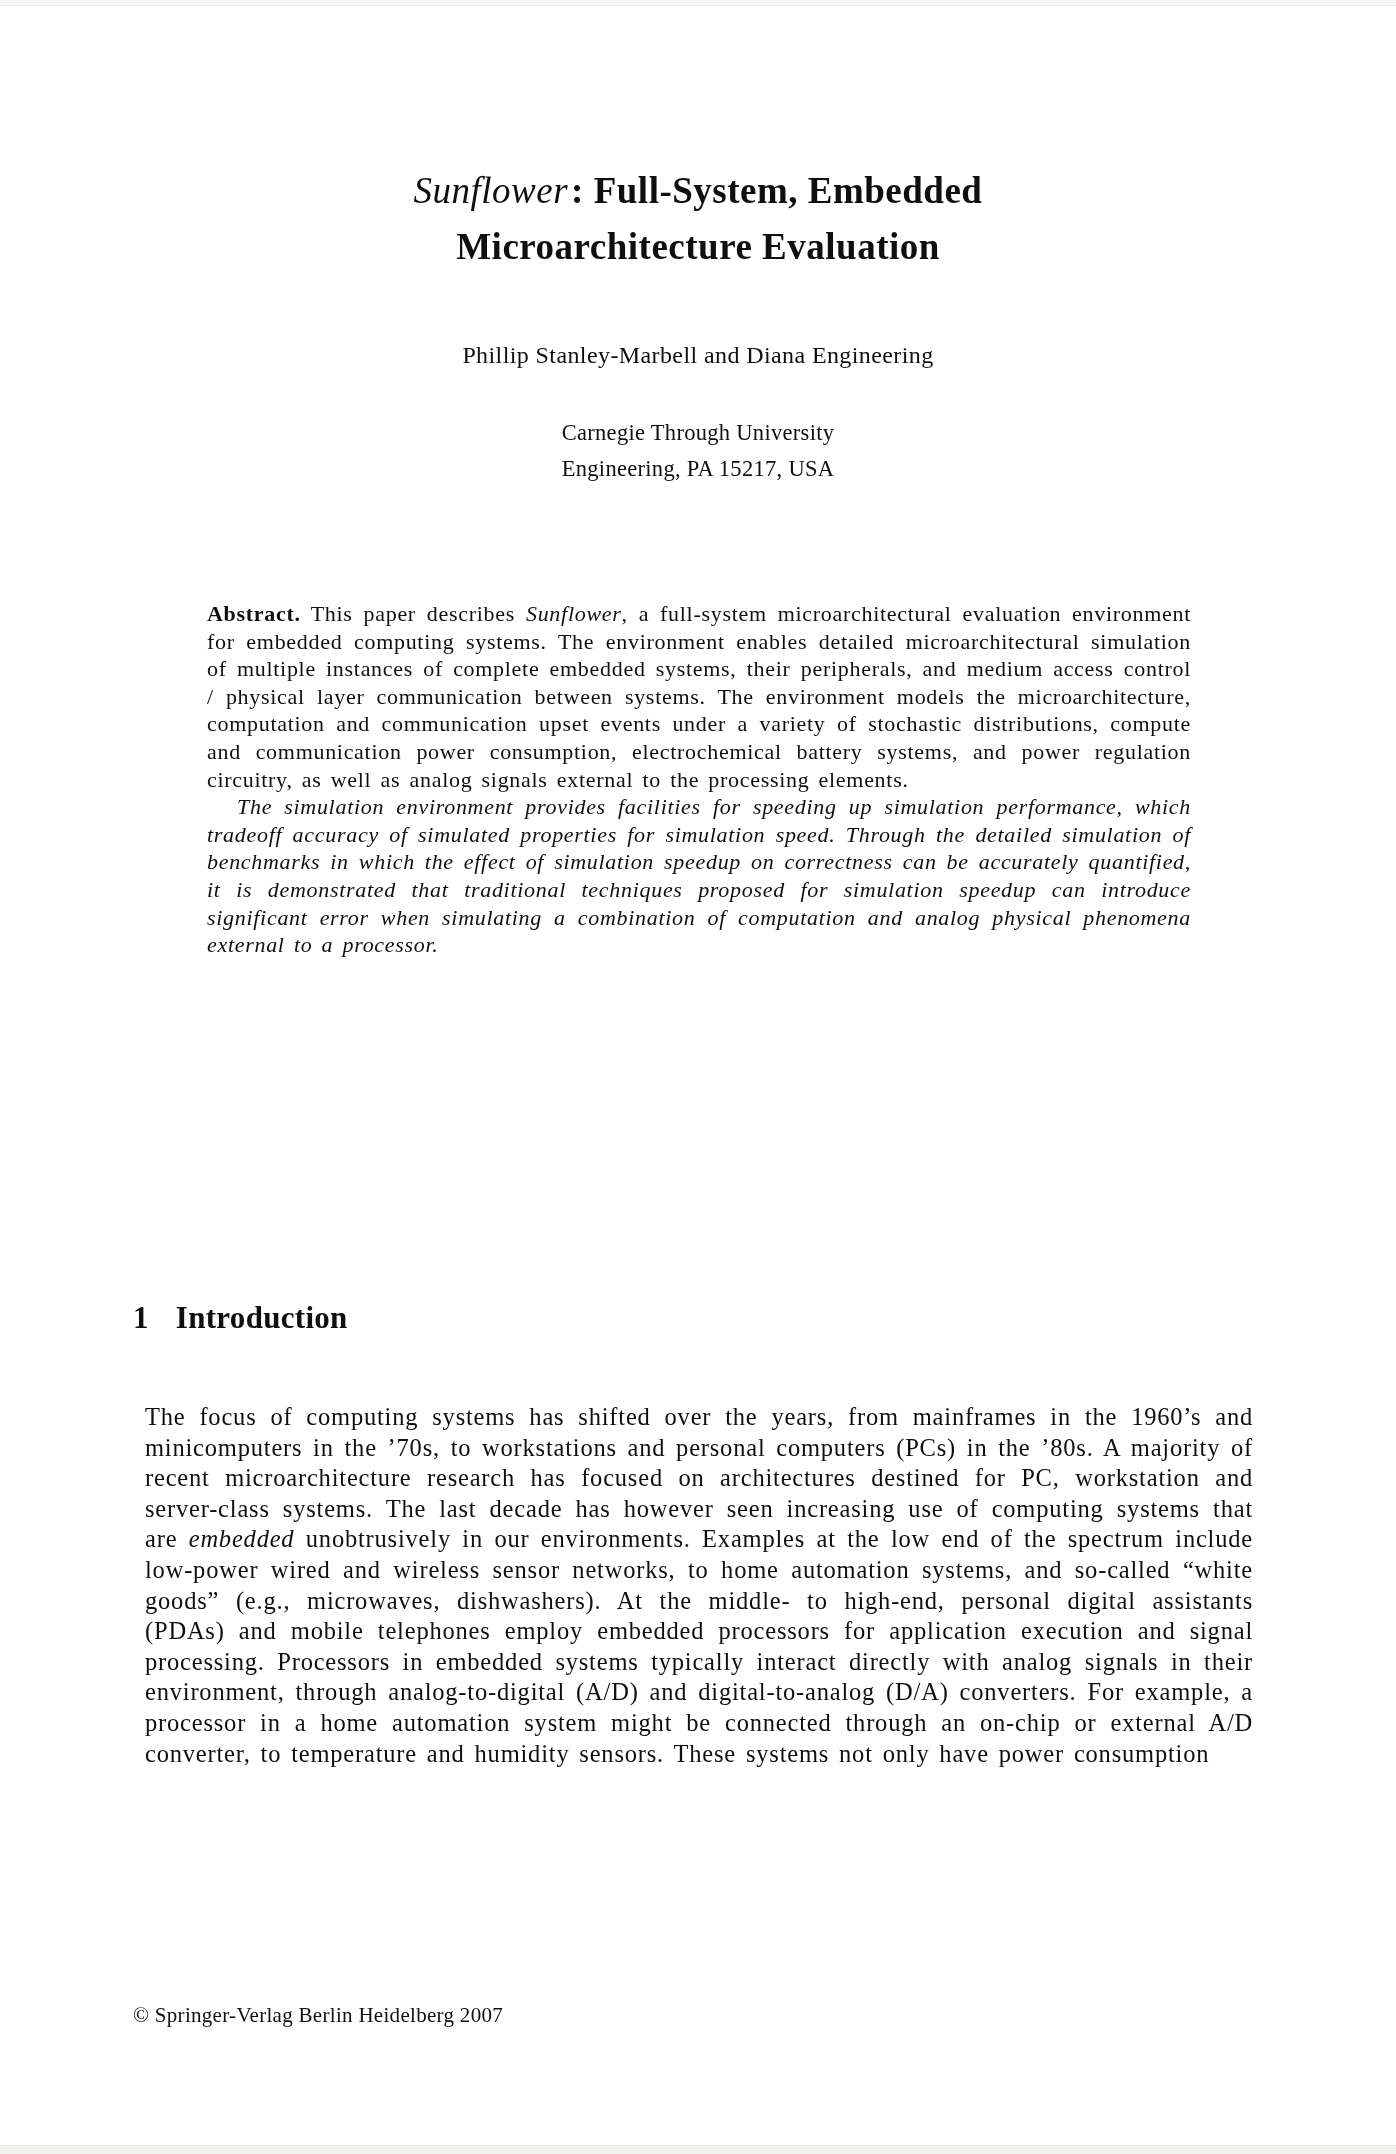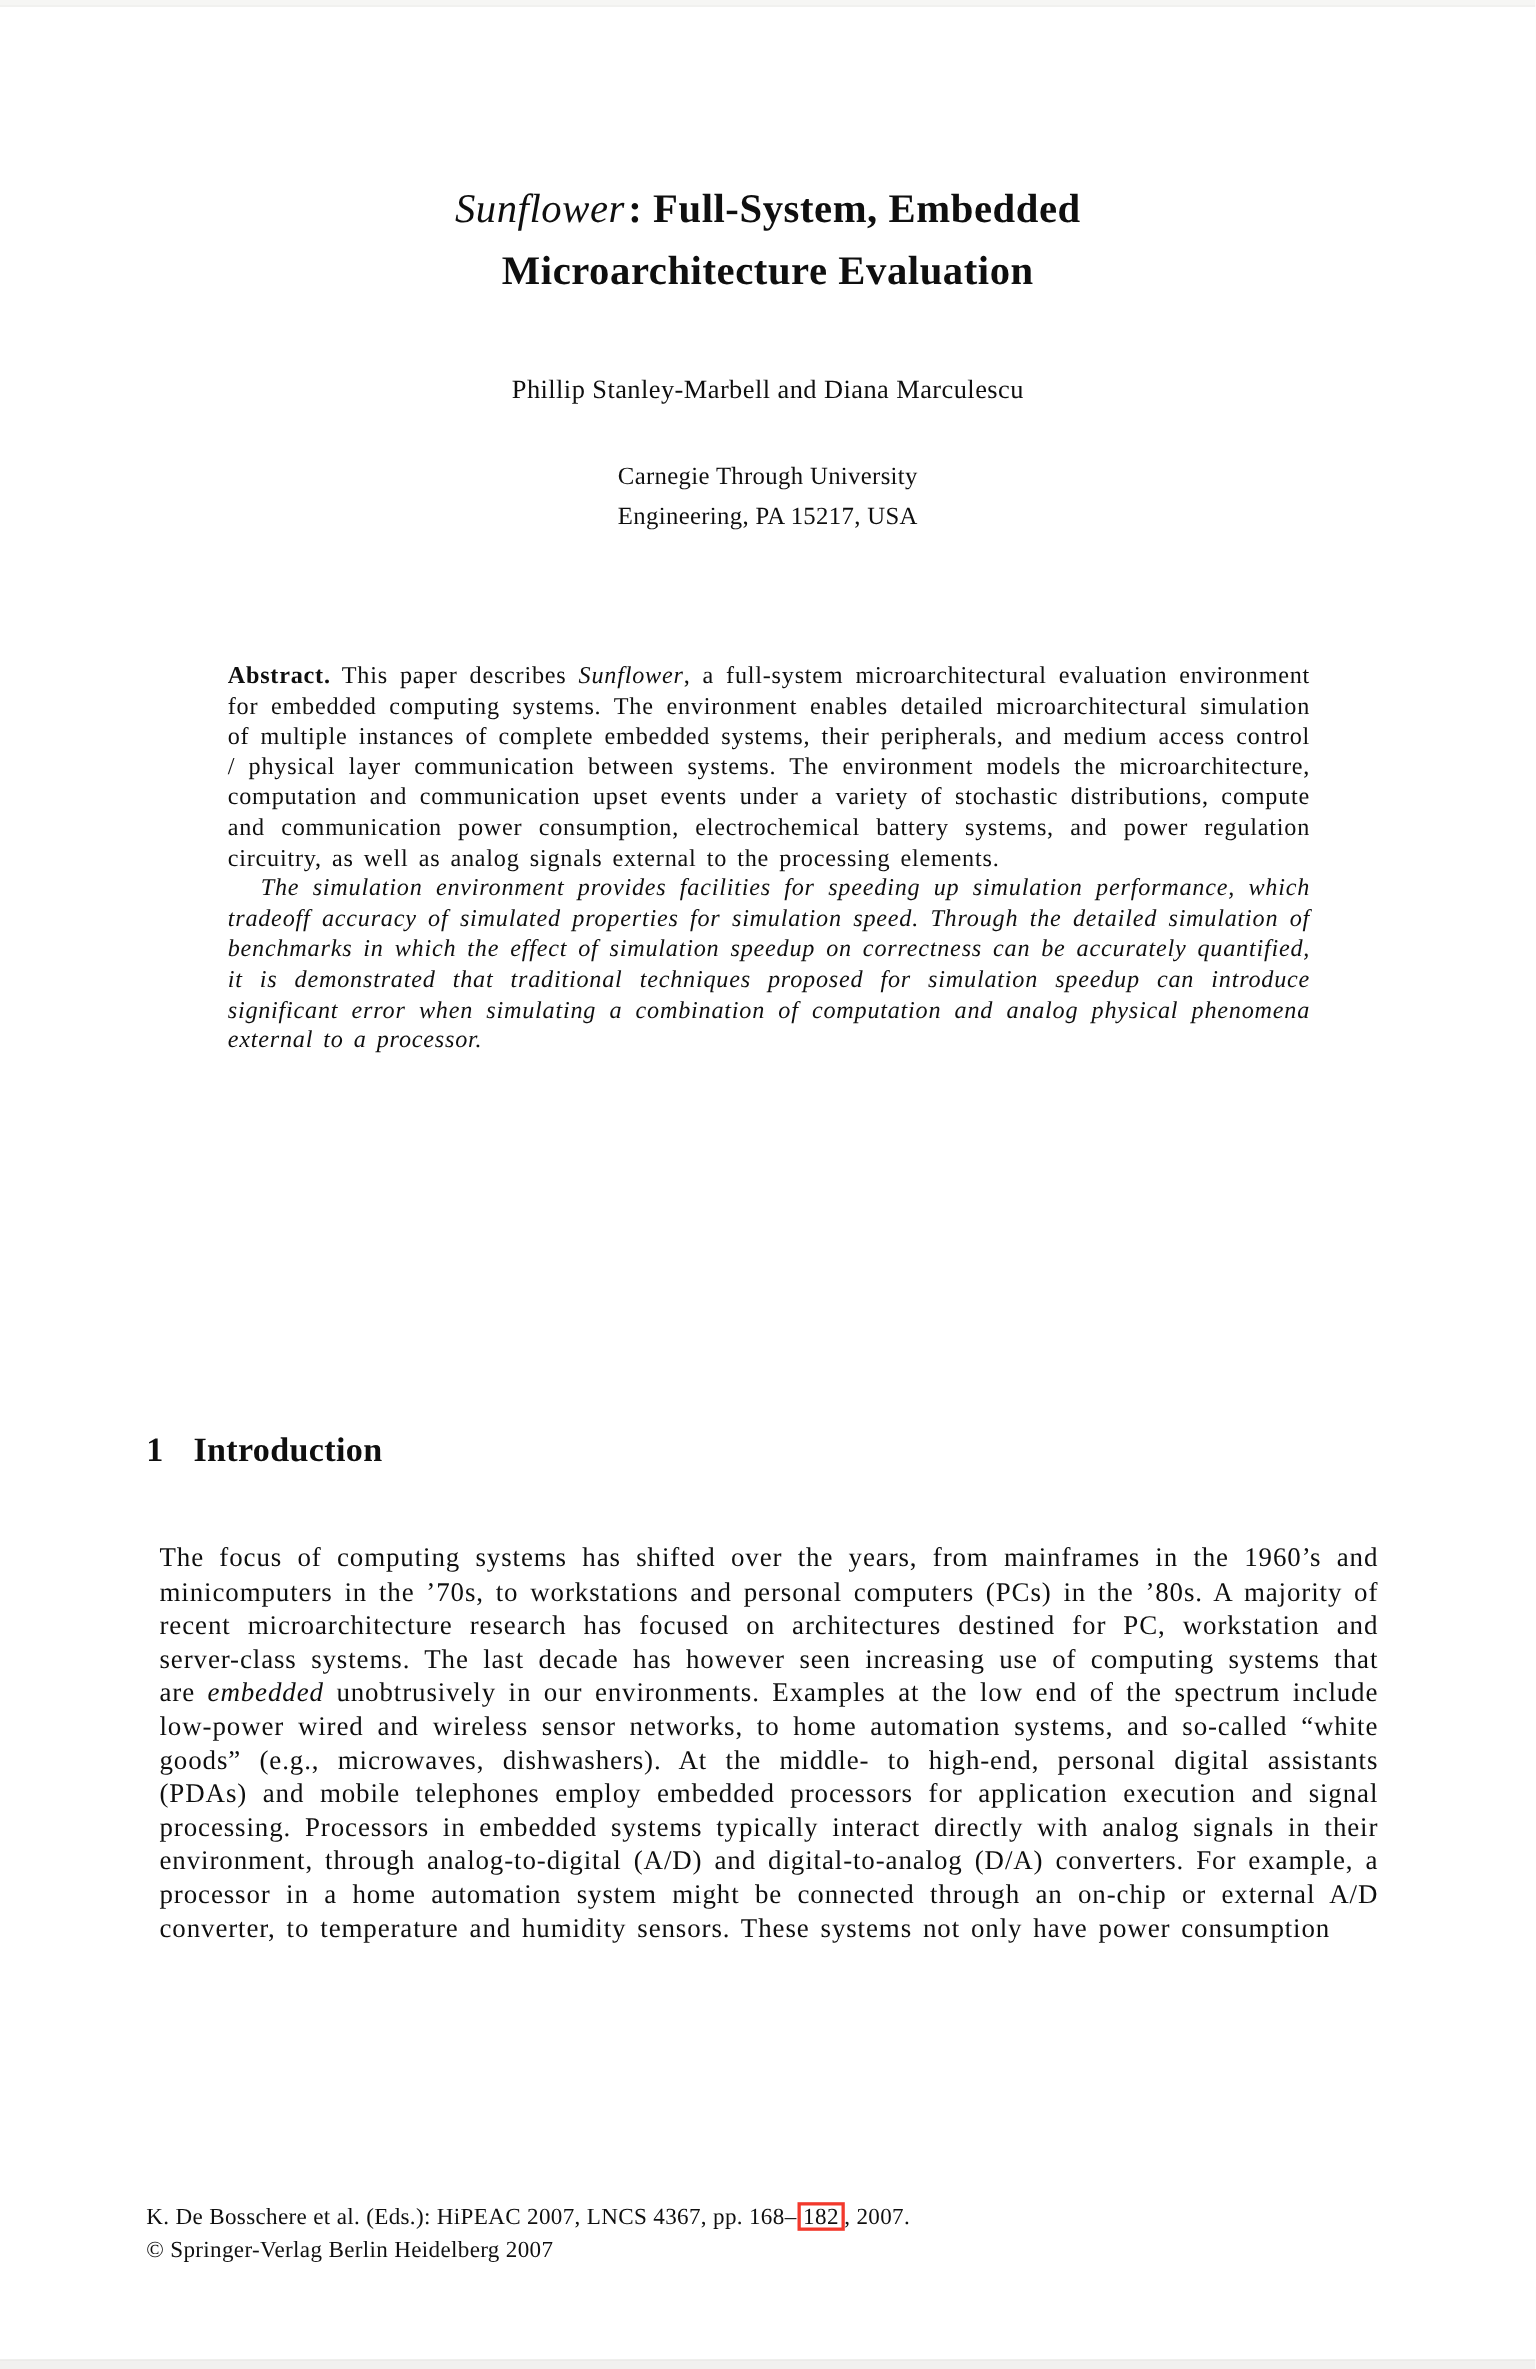--- a/index.html
+++ b/index.html
@@ -137,39 +137,38 @@
 <body>
 
 <div class="page">
   <div class="edge-top"></div>
 
   <div class="title-block">
     <span class="title-italic">Sunflower</span><span>: </span><span>Full-System, Embedded</span><br>
     <span>Microarchitecture Evaluation</span>
   </div>
 
-  <div class="authors">Phillip Stanley-Marbell and Diana Marculescu</div>
+  <div class="authors">Phillip Stanley-Marbell and Diana Engineering</div>
 
   <div class="affiliation">
     <div>Carnegie Through University</div>
     <div>Engineering, PA 15217, USA</div>
   </div>
 
   <div class="abstract">
     <p class="p1"><span class="abstract-label">Abstract.</span><span>This paper describes </span><span class="italic">Sunflower</span><span>, a full-system microarchitectural evaluation environment for embedded computing systems. The environment enables detailed microarchitectural simulation of multiple instances of complete embedded systems, their peripherals, and medium access control / physical layer communication between systems. The environment models the microarchitecture, computation and communication upset events under a variety of stochastic distributions, compute and communication power consumption, electrochemical battery systems, and power regulation circuitry, as well as analog signals external to the processing elements.</span></p>
     <p class="p2">The simulation environment provides facilities for speeding up simulation performance, which tradeoff accuracy of simulated properties for simulation speed. Through the detailed simulation of benchmarks in which the effect of simulation speedup on correctness can be accurately quantified, it is demonstrated that traditional techniques proposed for simulation speedup can introduce significant error when simulating a combination of computation and analog physical phenomena external to a processor.</p>
   </div>
 
   <div class="section-heading">
     <span class="section-number">1</span><span>Introduction</span>
   </div>
 
   <div class="intro">
     <p><span>The focus of computing systems has shifted over the years, from mainframes in the 1960’s and minicomputers in the ’70s, to workstations and personal computers (PCs) in the ’80s. A majority of recent microarchitecture research has focused on architectures destined for PC, workstation and server-class systems. The last decade has however seen increasing use of computing systems that are </span><span class="italic">embedded</span><span> unobtrusively in our environments. Examples at the low end of the spectrum include low-power wired and wireless sensor networks, to home automation systems, and so-called “white goods” (e.g., microwaves, dishwashers). At the middle- to high-end, personal digital assistants (PDAs) and mobile telephones employ embedded processors for application execution and signal processing. Processors in embedded systems typically interact directly with analog signals in their environment, through analog-to-digital (A/D) and digital-to-analog (D/A) converters. For example, a processor in a home automation system might be connected through an on-chip or external A/D converter, to temperature and humidity sensors. These systems not only have power consumption</span></p>
   </div>
 
   <div class="footer">
-    <p class="footer-line"><span>K. De Bosschere et al. (Eds.): HiPEAC 2007, LNCS 4367, pp. 168–</span><a href="#" class="page-link-box">182</a><span>, 2007.</span></p>
     <p class="footer-line">© Springer-Verlag Berlin Heidelberg 2007</p>
   </div>
 
   <div class="edge-bottom"></div>
 </div>
 
 </body></html>

